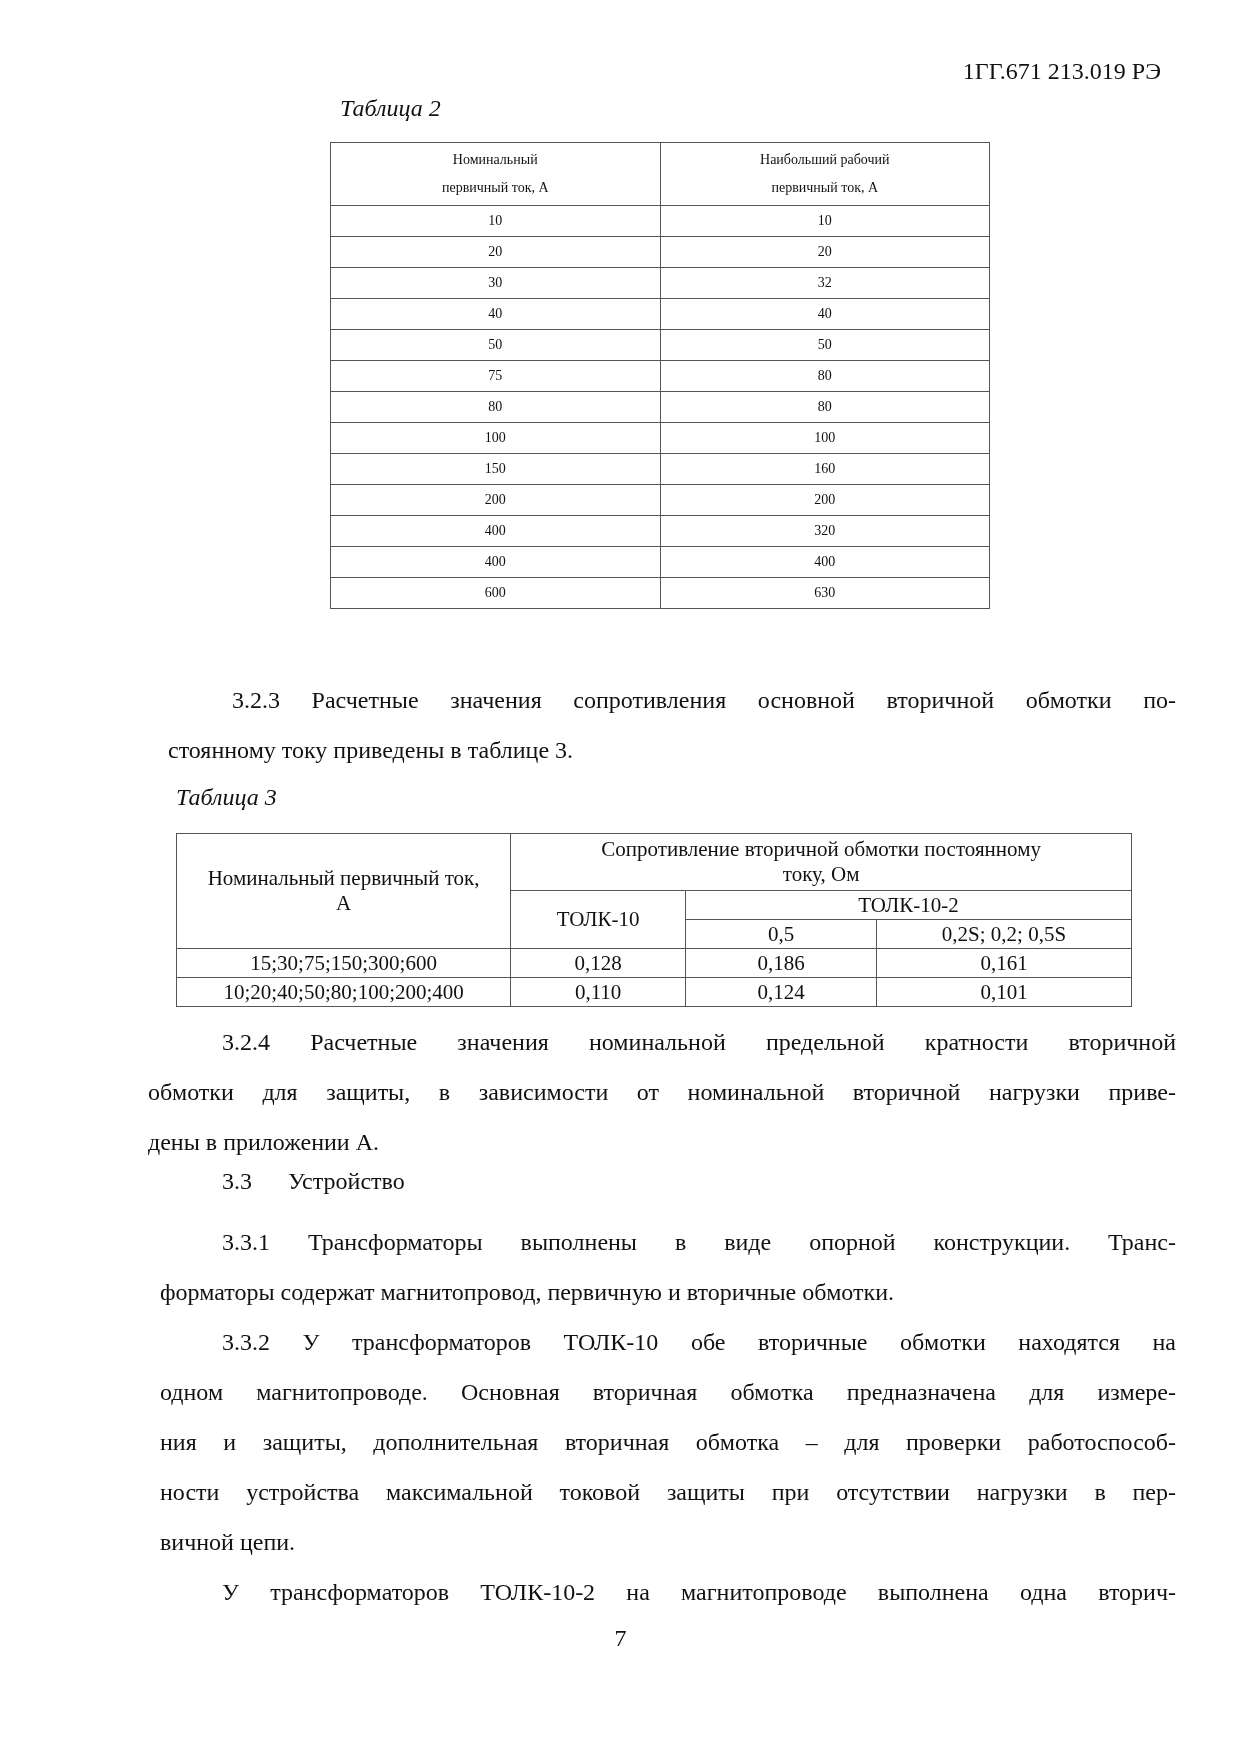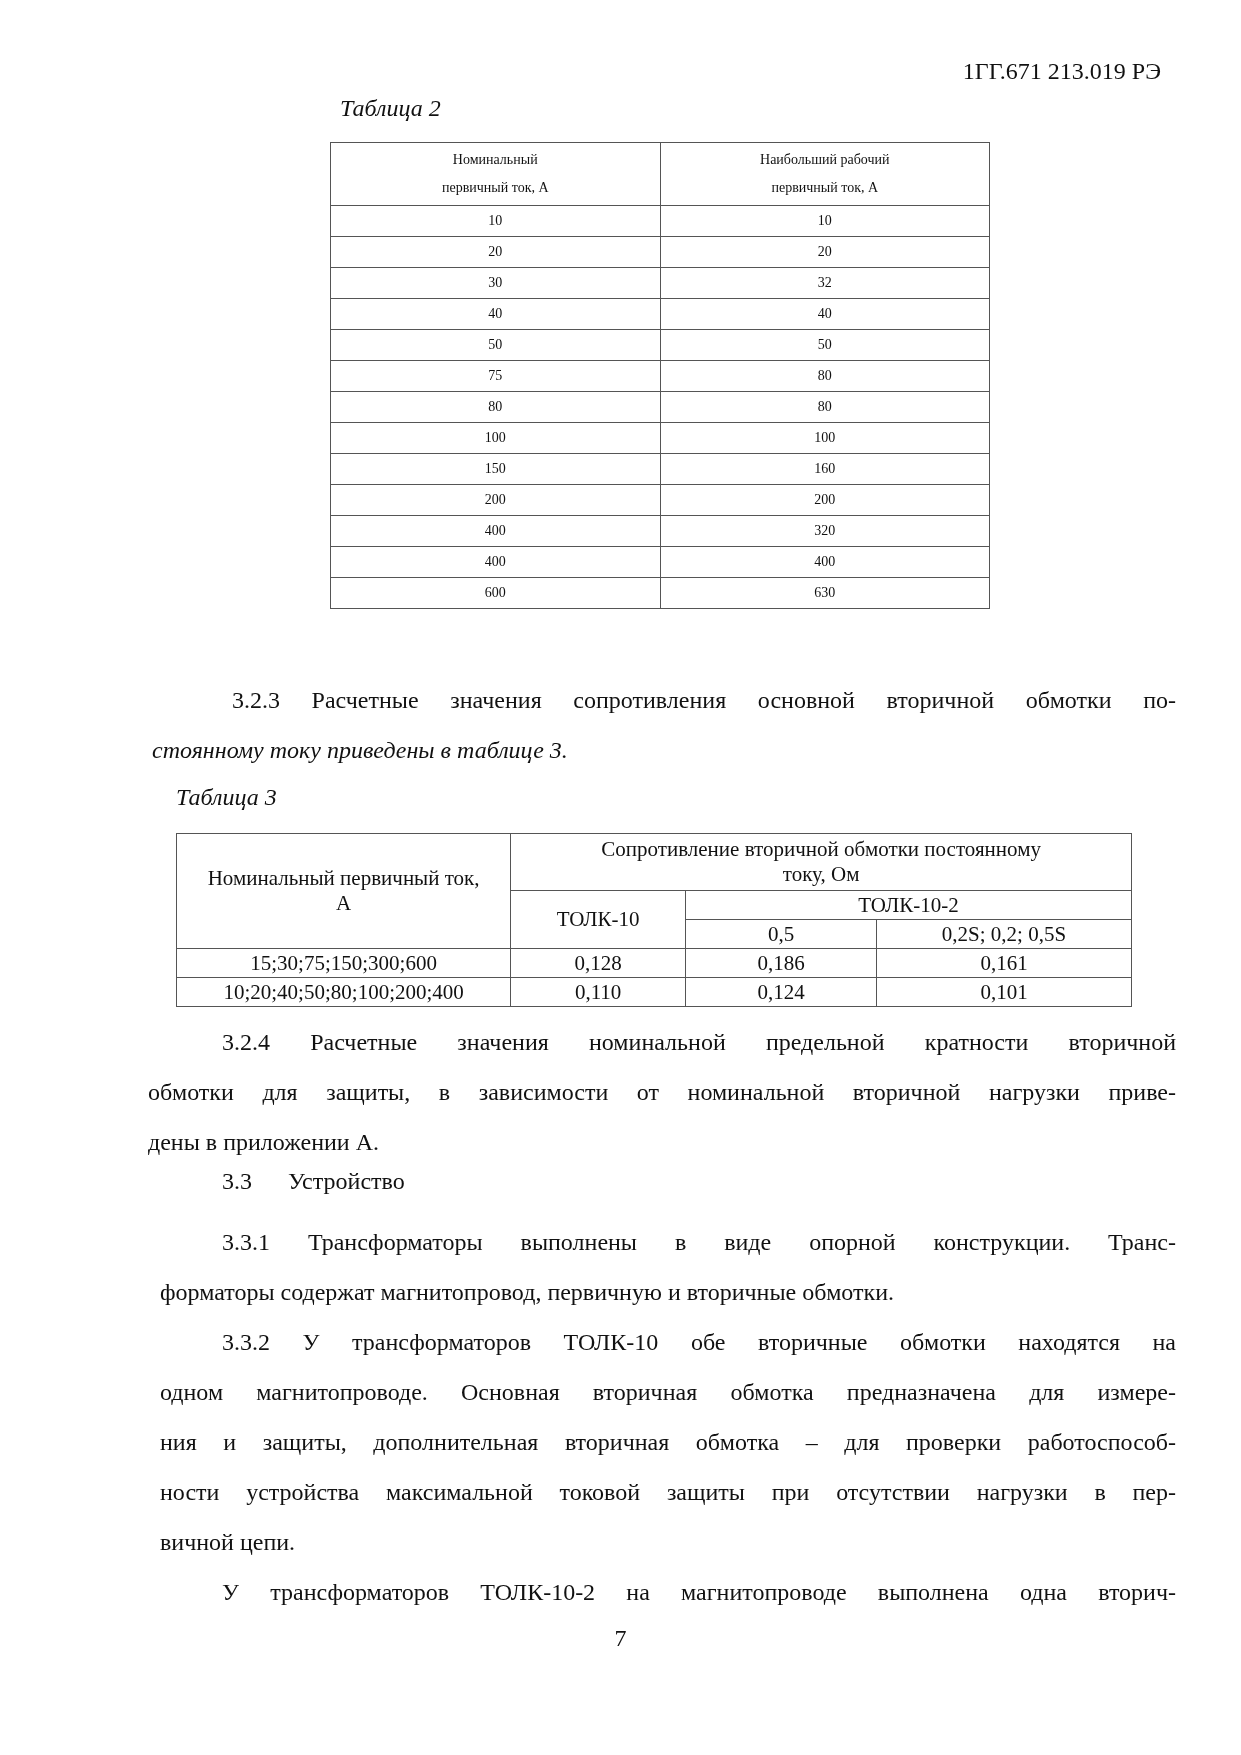--- a/index.html
+++ b/index.html
@@ -92,21 +92,21 @@
       </tr>
       <tr>
         <td>600</td>
         <td>630</td>
       </tr>
     </tbody>
 </table>
 
 <div class="para" style="top:675px;">
   <span class="line just indent" style="padding-left:84px;font-family:Liberation Serif, serif;">3.2.3 Расчетные значения сопротивления основной вторичной обмотки по-</span>
-  <span class="line" style="margin-left:4px;font-style:italic;">стоянному току приведены в таблице 3.</span>
+  <span class="line" style="margin-left:20px;">стоянному току приведены в таблице 3.</span>
 </div>
 
 <div class="abs caption" style="left:176px; top:784px;">Таблица 3</div>
 
 <table id="t3">
   <thead>
     <tr>
       <th rowspan="3" style="width:35%">
         <span>Номинальный первичный ток,</span><br>
         <span>А</span>

